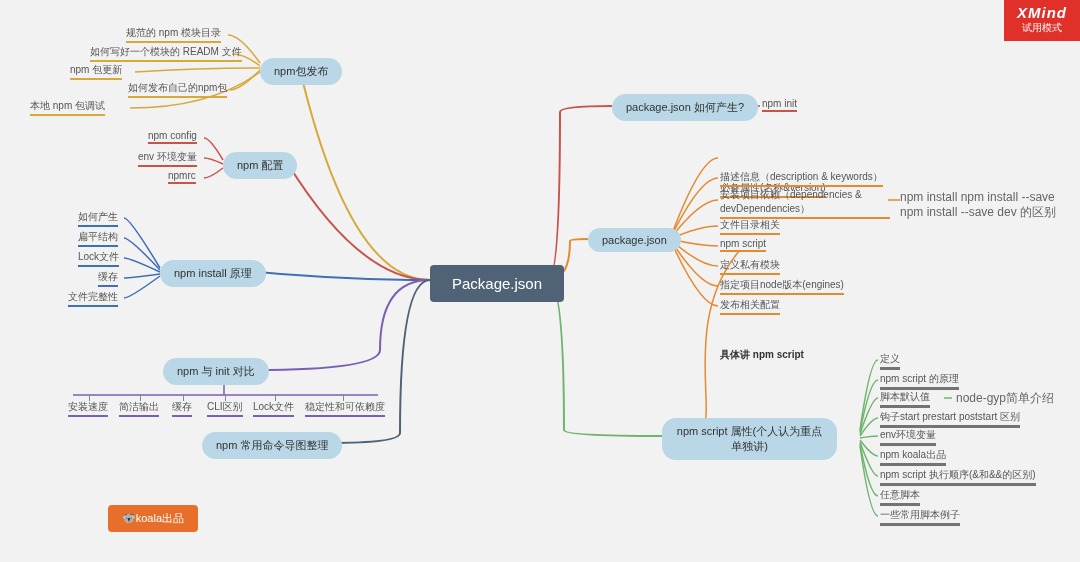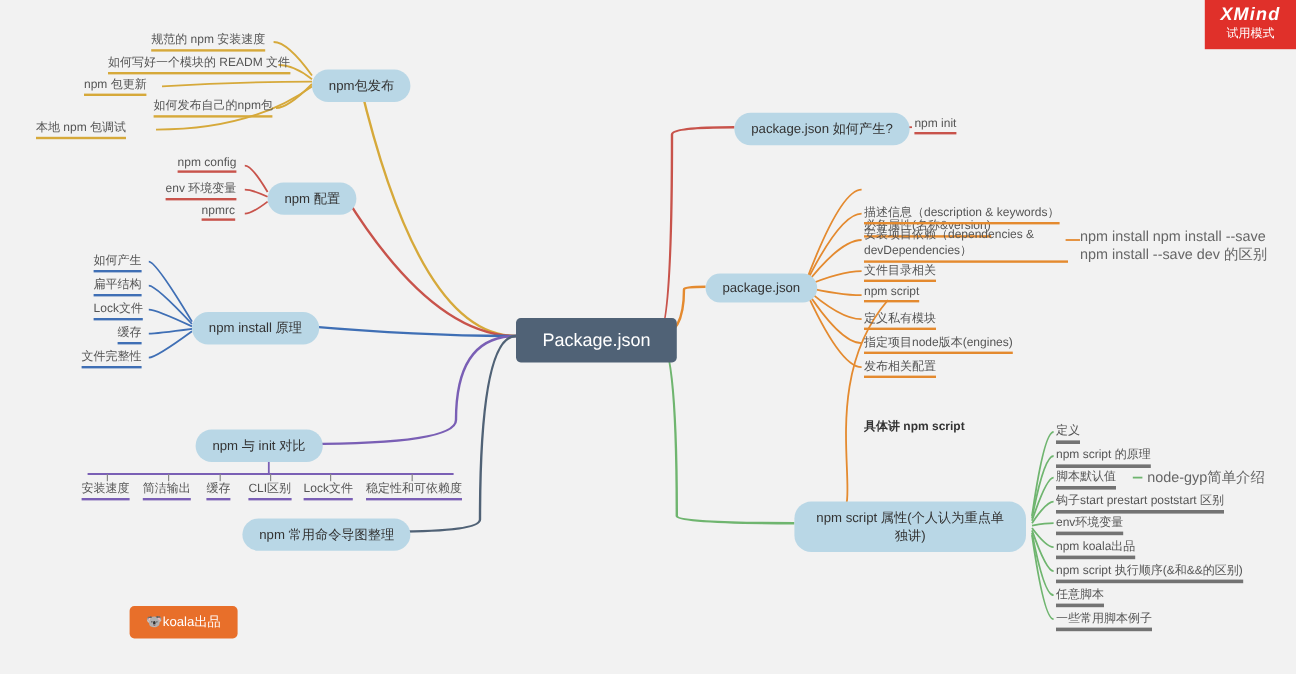--- a/index.html
+++ b/index.html
@@ -150,25 +150,25 @@
 </div>
 
 <div class="node" style="left:260px;top:58px;"><span>npm包发布</span></div>
 <div class="node" style="left:223px;top:152px;"><span>npm 配置</span></div>
 <div class="node" style="left:160px;top:260px;"><span>npm install 原理</span></div>
 <div class="node" style="left:163px;top:358px;"><span>npm 与 init 对比</span></div>
 <div class="node" style="left:202px;top:432px;"><span>npm 常用命令导图整理</span></div>
 
 <div class="node" style="left:612px;top:94px;"><span>package.json 如何产生?</span></div>
 <div class="node" style="left:588px;top:228px;"><span>package.json</span></div>
-<div class="node" style="left:662px;top:418px;width:193px;white-space:normal;"><span>npm script 属性(个人认为重点单独讲)</span></div>
+<div class="node" style="left:662px;top:418px;width:175px;white-space:normal;"><span>npm script 属性(个人认为重点单独讲)</span></div>
 
 <div class="anno" style="left:720px;top:348px;">具体讲 npm script</div>
 
-<div class="leaf ul-yellow" style="left:126px;top:26px;">规范的 npm 安装速度</div>
+<div class="leaf ul-yellow" style="left:126px;top:26px;">规范的 npm 模块目录</div>
 <div class="leaf ul-yellow" style="left:90px;top:45px;">如何写好一个模块的 READM 文件</div>
 <div class="leaf ul-yellow" style="left:70px;top:63px;">npm 包更新</div>
 <div class="leaf ul-yellow" style="left:128px;top:81px;">如何发布自己的npm包</div>
 <div class="leaf ul-yellow" style="left:30px;top:99px;">本地 npm 包调试</div>
 
 <div class="leaf ul-red" style="left:148px;top:130px;">npm config</div>
 <div class="leaf ul-red" style="left:138px;top:150px;">env 环境变量</div>
 <div class="leaf ul-red" style="left:168px;top:170px;">npmrc</div>
 
 <div class="leaf ul-blue" style="left:78px;top:210px;">如何产生</div>

